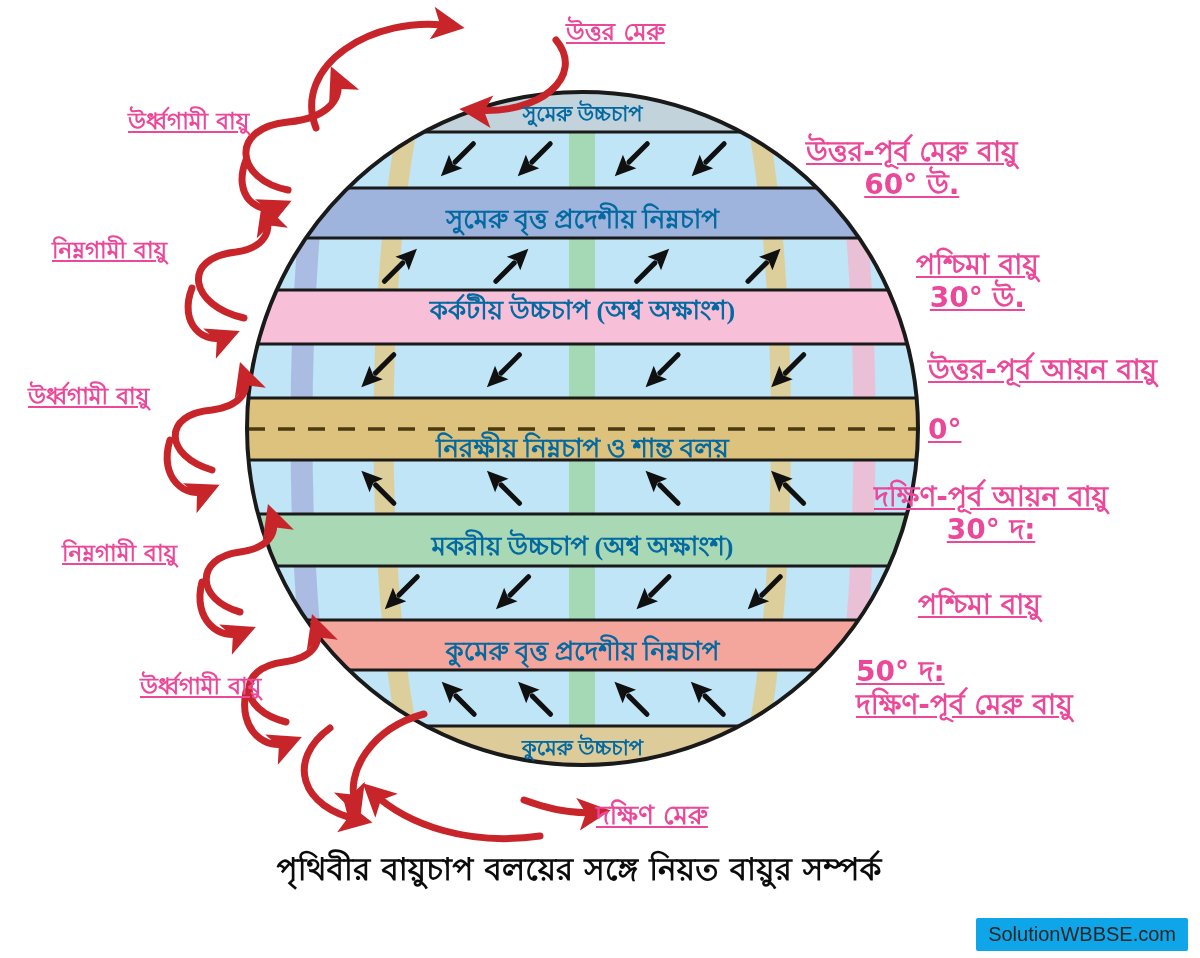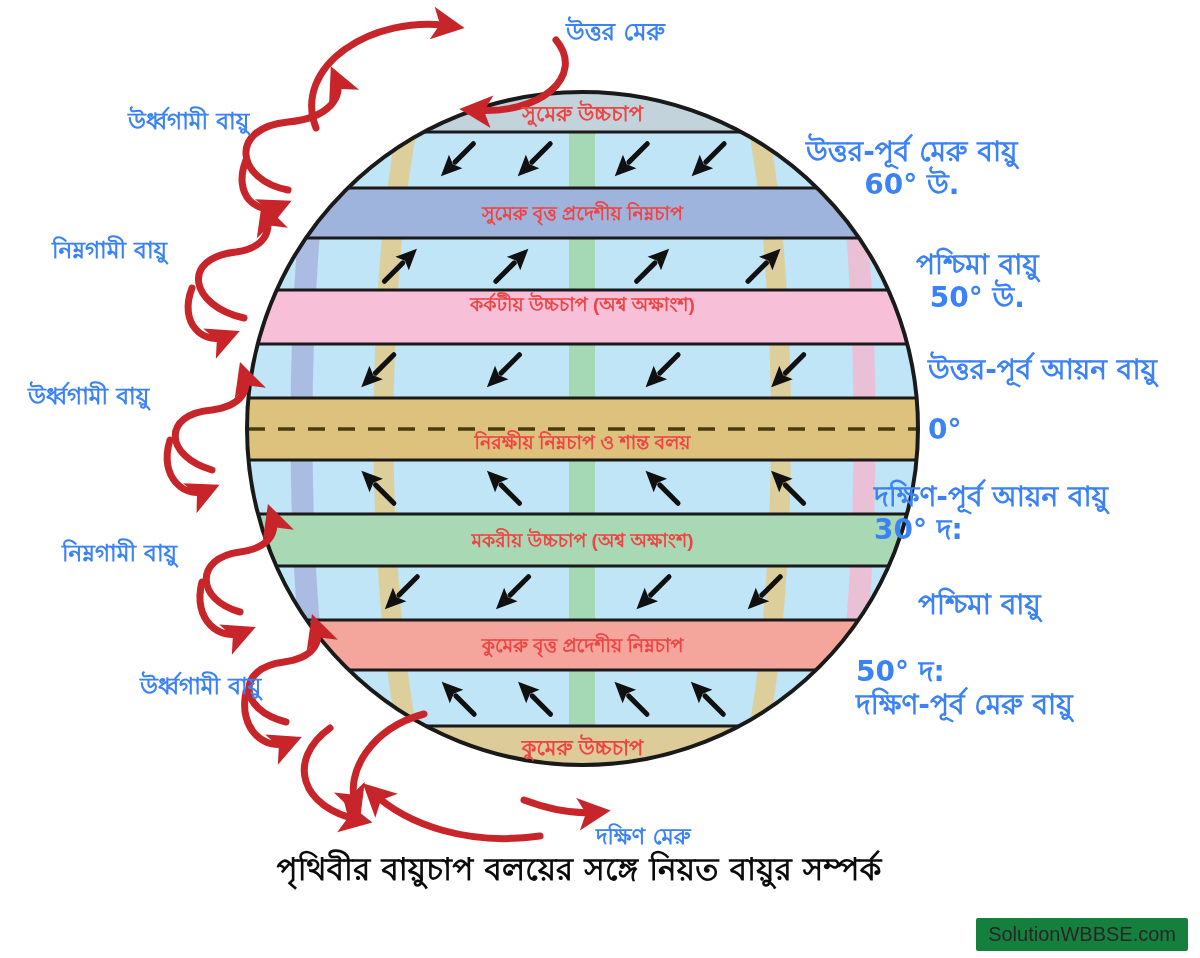--- a/index.html
+++ b/index.html
@@ -8,49 +8,50 @@
     background:#ffffff;
     font-family:"Liberation Sans","DejaVu Sans",sans-serif;
     overflow:hidden;position:relative;
   }
   #stage{position:absolute;left:0;top:0;width:1200px;height:958px;}
   svg.layer{position:absolute;left:0;top:0;width:1200px;height:958px;}
 
   .lbl{
     position:absolute;
     font-family:"DejaVu Sans","Liberation Sans",sans-serif;
-    color:#3b82f6;
+    color:#ec4899;
     white-space:pre;
     line-height:1.18;
     font-weight:700;
     letter-spacing:0px;
+    text-decoration:underline;
   }
   .outer-lbl{font-size:23px;}
   .outer-lbl.two{font-size:28px;}
   .pole-lbl{font-size:24px;font-weight:700;}
   .band-lbl{
     position:absolute;
-    font-family:Liberation Sans, sans-serif;
-    color:#ef4444;
+    font-family:Liberation Serif, serif;
+    color:#0369a1;
     font-size:21px;font-weight:700;
     white-space:pre;
     text-align:center;
     transform:translateX(-50%);
   }
-  .band-lbl.small{font-size:19px;}
+  .band-lbl.small{font-size:26px;}
   #caption{
     position:absolute;left:0;top:845px;width:1158px;
     text-align:center;
     font-family:"DejaVu Sans","Liberation Sans",sans-serif;
     font-size:31px;font-weight:700;color:#0b0b0b;
     letter-spacing:0.2px;
   }
   #watermark{
     position:absolute;right:12px;top:918px;
-    background:#15803d;
+    background:#0ea5e9;
     border-radius:2px;
     padding:5px 12px 6px 12px;
     font-family:"Liberation Sans","DejaVu Sans",sans-serif;
     font-size:20px;font-weight:400;color:#262626;
     line-height:1.1;
   }
 </style>
 </head>
 <body>
 
@@ -210,36 +211,36 @@
       <div class="band-lbl" style="left: 582.5px; top: 98px;">সুমেরু উচ্চচাপ</div>
       <div class="band-lbl small" style="left: 582.5px; top: 199px;">সুমেরু বৃত্ত প্রদেশীয় নিম্নচাপ</div>
       <div class="band-lbl small" style="left: 582.5px; top: 290px; text-align: right;">কর্কটীয় উচ্চচাপ (অশ্ব অক্ষাংশ)</div>
       <div class="band-lbl small" style="left: 582.5px; top: 428px;">নিরক্ষীয় নিম্নচাপ ও শান্ত বলয়</div>
       <div class="band-lbl small" style="left: 582.5px; top: 526px;">মকরীয় উচ্চচাপ (অশ্ব অক্ষাংশ)</div>
       <div class="band-lbl small" style="left: 582.5px; top: 631px;">কুমেরু বৃত্ত প্রদেশীয় নিম্নচাপ</div>
       <div class="band-lbl" style="left: 582.5px; top: 731.5px; text-align: right;">কুমেরু উচ্চচাপ</div>
     </div>
 
   <div class="lbl pole-lbl" style="left:566px;top:18px;">উত্তর মেরু</div>
-  <div class="lbl pole-lbl" style="left:596px;top:800px;font-size:22px;margin-top:24px;">দক্ষিণ মেরু</div>
+  <div class="lbl pole-lbl" style="left:596px;top:800px;font-size:26px;">দক্ষিণ মেরু</div>
 
   <div id="left-labels">
       <div class="lbl outer-lbl" style="left: 128px; top: 108px;">উর্ধ্বগামী বায়ু</div>
       <div class="lbl outer-lbl" style="left: 52px; top: 237px;">নিম্নগামী বায়ু</div>
       <div class="lbl outer-lbl" style="left: 28px; top: 383px;">উর্ধ্বগামী বায়ু</div>
       <div class="lbl outer-lbl" style="left: 62px; top: 540px;">নিম্নগামী বায়ু</div>
       <div class="lbl outer-lbl" style="left: 140px; top: 673px;">উর্ধ্বগামী বায়ু</div>
     </div>
 
   <div id="right-labels">
       <div class="lbl outer-lbl two" style="left: 806px; top: 135px;"><div>উত্তর-পূর্ব মেরু বায়ু</div><div style="text-align: center;">60° উ.</div></div>
-      <div class="lbl outer-lbl two" style="left: 916px; top: 248px;"><div>পশ্চিমা বায়ু</div><div style="text-align: center;">50° উ.</div></div>
+      <div class="lbl outer-lbl two" style="left: 916px; top: 248px;"><div>পশ্চিমা বায়ু</div><div style="text-align: center;">30° উ.</div></div>
       <div class="lbl outer-lbl two" style="left: 928px; top: 353px;"><div>উত্তর-পূর্ব আয়ন বায়ু</div></div>
       <div class="lbl outer-lbl two" style="left: 928px; top: 413px;"><div>0°</div></div>
-      <div class="lbl outer-lbl two" style="left: 874px; top: 480px;"><div>দক্ষিণ-পূর্ব আয়ন বায়ু</div><div style="text-align: left;">30° দ:</div></div>
+      <div class="lbl outer-lbl two" style="left: 874px; top: 480px;"><div>দক্ষিণ-পূর্ব আয়ন বায়ু</div><div style="text-align: center;">30° দ:</div></div>
       <div class="lbl outer-lbl two" style="left: 918px; top: 588px;"><div>পশ্চিমা বায়ু</div></div>
       <div class="lbl outer-lbl two" style="left: 856px; top: 655px;"><div>50° দ:</div><div style="text-align: left;">দক্ষিণ-পূর্ব মেরু বায়ু</div></div>
     </div>
 
   <div id="caption">পৃথিবীর বায়ুচাপ বলয়ের সঙ্গে নিয়ত বায়ুর সম্পর্ক</div>
   <div id="watermark">SolutionWBBSE.com</div>
 
 </div>
 
 </body></html>

